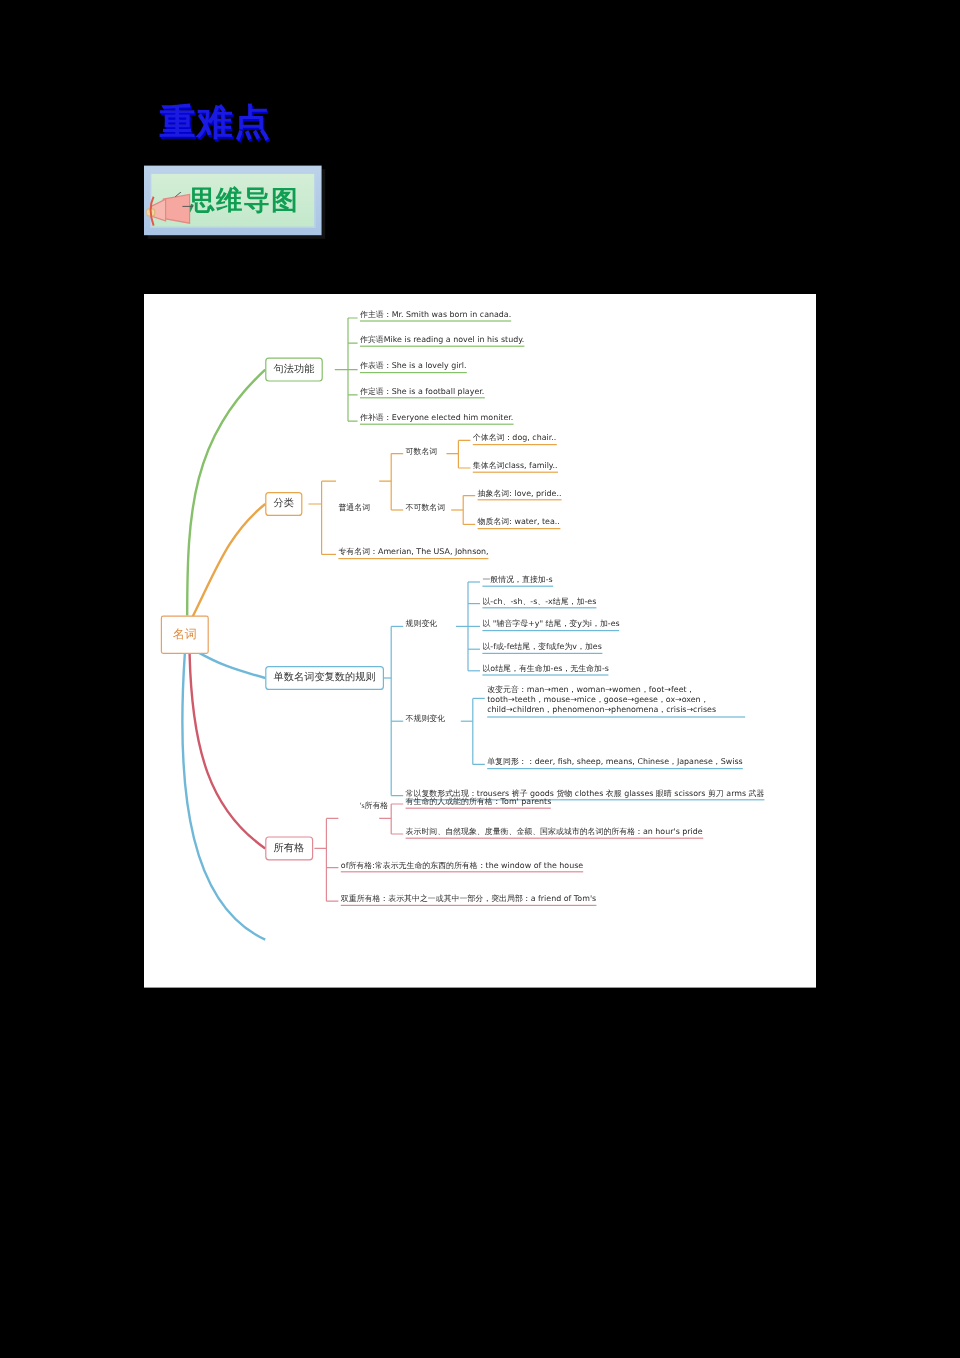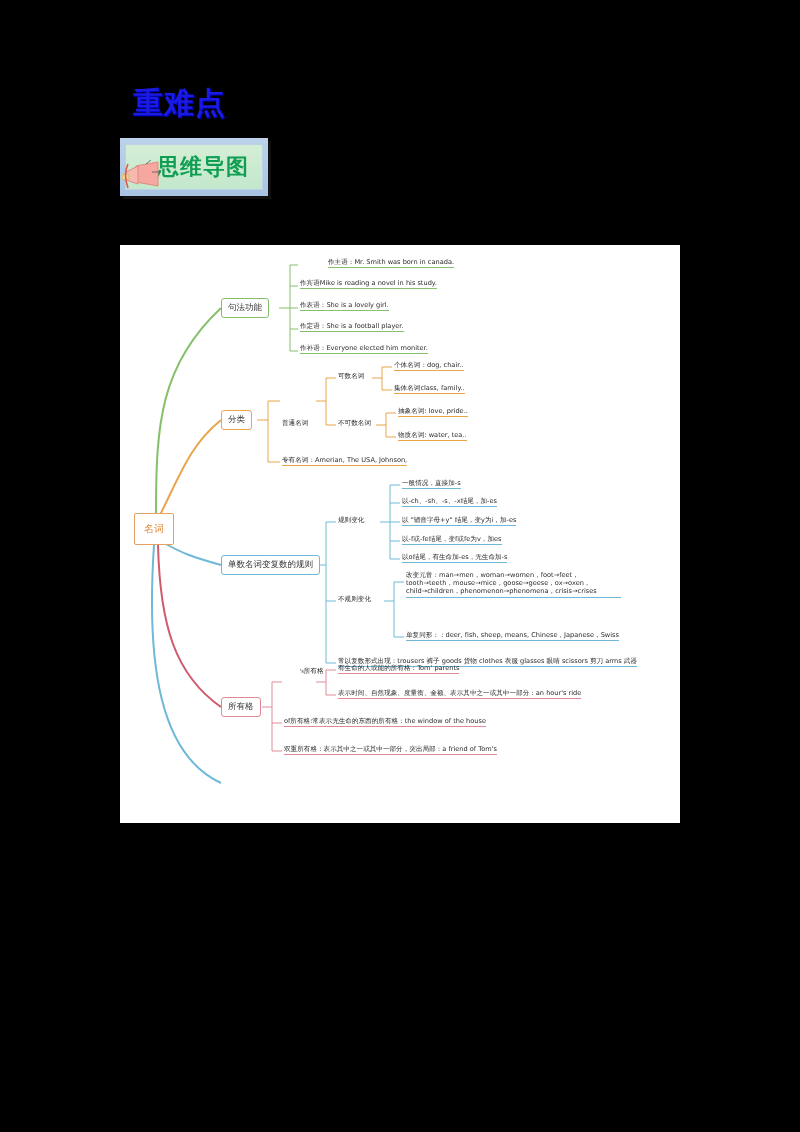--- a/index.html
+++ b/index.html
@@ -175,21 +175,21 @@
 
   <div id="map">
 
     <div id="node-root" class="node">
       <span>名词</span>
     </div>
 
     <div id="node-syntax" class="node lvl1">
       <span>句法功能</span>
     </div>
-    <div class="leaf u-green" style="left:180px;top:13px;margin-left:28px;">作主语：Mr. Smith was born in canada.</div>
+    <div class="leaf u-green" style="left:180px;top:13px;">作主语：Mr. Smith was born in canada.</div>
     <div class="leaf u-green" style="left:180px;top:34px;">作宾语Mike is reading a novel in his study.</div>
     <div class="leaf u-green" style="left:180px;top:56px;">作表语：She is a lovely girl.</div>
     <div class="leaf u-green" style="left:180px;top:77px;">作定语：She is a football player.</div>
     <div class="leaf u-green" style="left:180px;top:99px;">作补语：Everyone elected him moniter.</div>
 
     <div id="node-class" class="node lvl1">
       <span>分类</span>
     </div>
     <div class="minilabel" style="left:162px;top:150px;margin-top:24px;">普通名词</div>
     <div class="minilabel" style="left:218px;top:127px;">可数名词</div>
@@ -212,18 +212,18 @@
     <div class="leaf u-blue" style="left:282px;top:308px;">以o结尾，有生命加-es，无生命加-s</div>
     <div class="leaf u-blue wrap" style="left:286px;top:326px;width:215px;">改变元音：man→men，woman→women，foot→feet，tooth→teeth，mouse→mice，goose→geese，ox→oxen，child→children，phenomenon→phenomena，crisis→crises</div>
     <div class="leaf u-blue" style="left:286px;top:386px;">单复同形：：deer, fish, sheep, means, Chinese，Japanese，Swiss</div>
     <div class="leaf u-blue" style="left:218px;top:412px;">常以复数形式出现：trousers 裤子 goods 货物 clothes 衣服 glasses 眼睛 scissors 剪刀 arms 武器</div>
 
     <div id="node-poss" class="node lvl1">
       <span>所有格</span>
     </div>
     <div class="minilabel" style="left:164px;top:422px;margin-left:16px;">'s所有格</div>
     <div class="leaf u-pink" style="left:218px;top:419px;">有生命的人或能的所有格：Tom' parents</div>
-    <div class="leaf u-pink" style="left:218px;top:444px;">表示时间、自然现象、度量衡、金额、表示其中之一或其中一部分：an hour's ride</div>
+    <div class="leaf u-pink" style="left:218px;top:444px;">表示时间、自然现象、度量衡、金额、国家或城市的名词的所有格：an hour's pride</div>
     <div class="leaf u-pink" style="left:164px;top:472px;">of所有格:常表示无生命的东西的所有格：the window of the house</div>
     <div class="leaf u-pink" style="left:164px;top:500px;">双重所有格：表示其中之一或其中一部分，突出局部：a friend of Tom's</div>
 
   </div>
 </div>
 
 </body></html>

